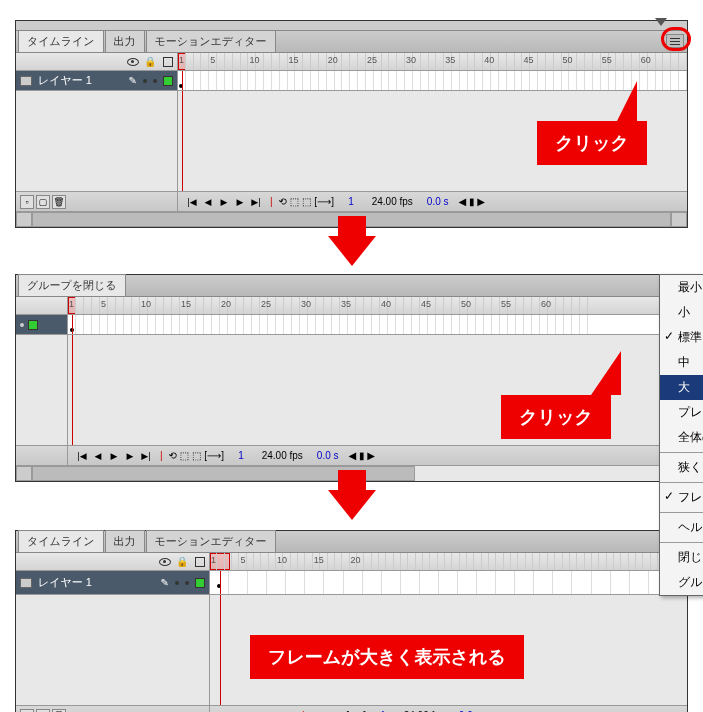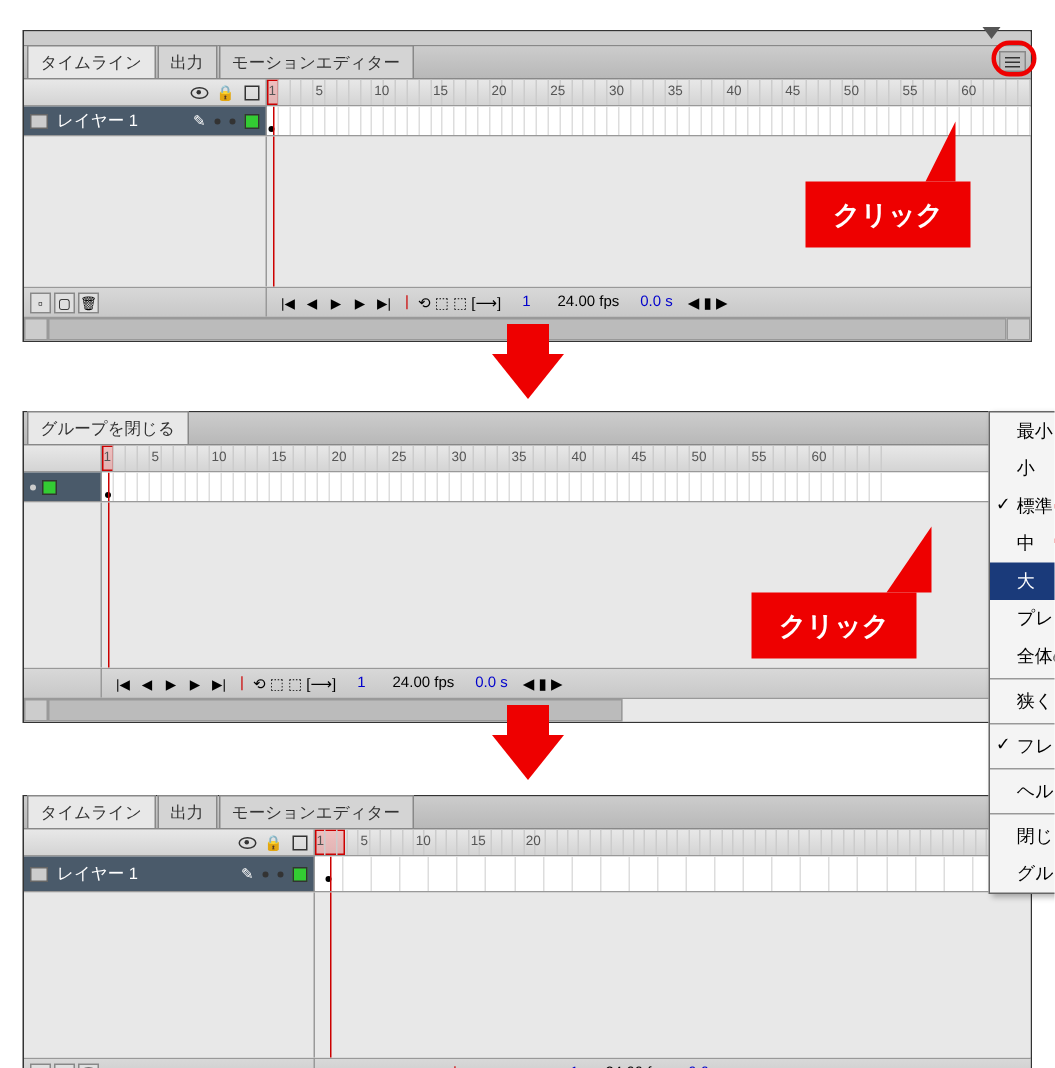--- a/index.html
+++ b/index.html
@@ -715,20 +715,23 @@
         <div class="frame-cell lg" style="width: 22px;"></div>
         <div class="frame-cell lg" style="width: 22px;"></div>
         <div class="frame-cell lg" style="width: 22px;"></div>
         <div class="frame-cell lg" style="width: 22px;"></div>
       </div>
   </div>
   <div class="body-area" style="height:110px">
     <div class="body-left" style="width:194px"></div>
     <div class="body-right">
       <div class="playhead-line" style="left:10px"></div>
+      <div class="callout" style="left:40px;top:40px">
+        <span>フレームが大きく表示される</span>
+      </div>
     </div>
   </div>
   <div class="footer">
     <div class="footer-left" style="width:194px">
       <div class="foot-btn">▫</div>
       <div class="foot-btn">▢</div>
       <div class="foot-btn">🗑</div>
     </div>
     <div class="footer-main">
       <div class="trans-btns">

